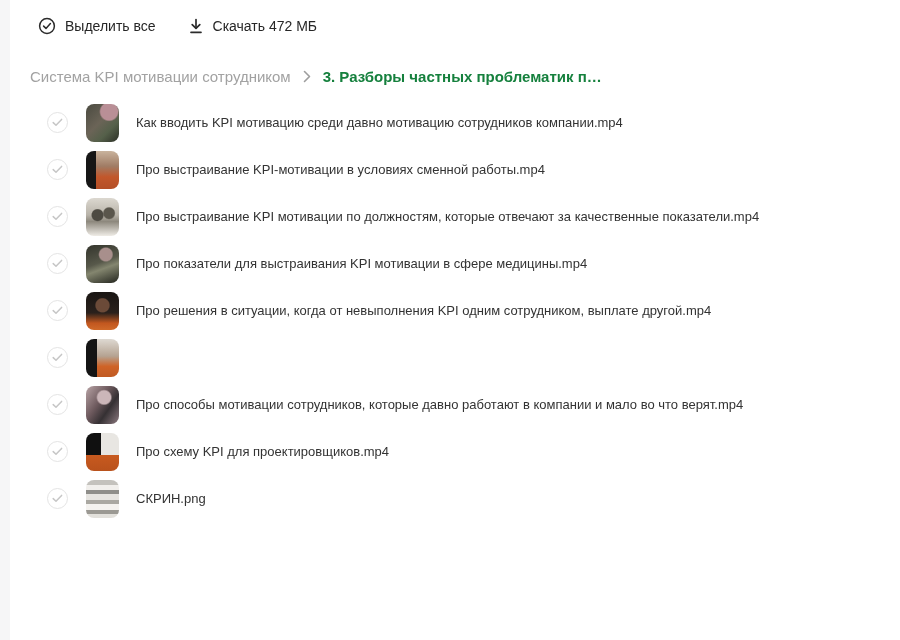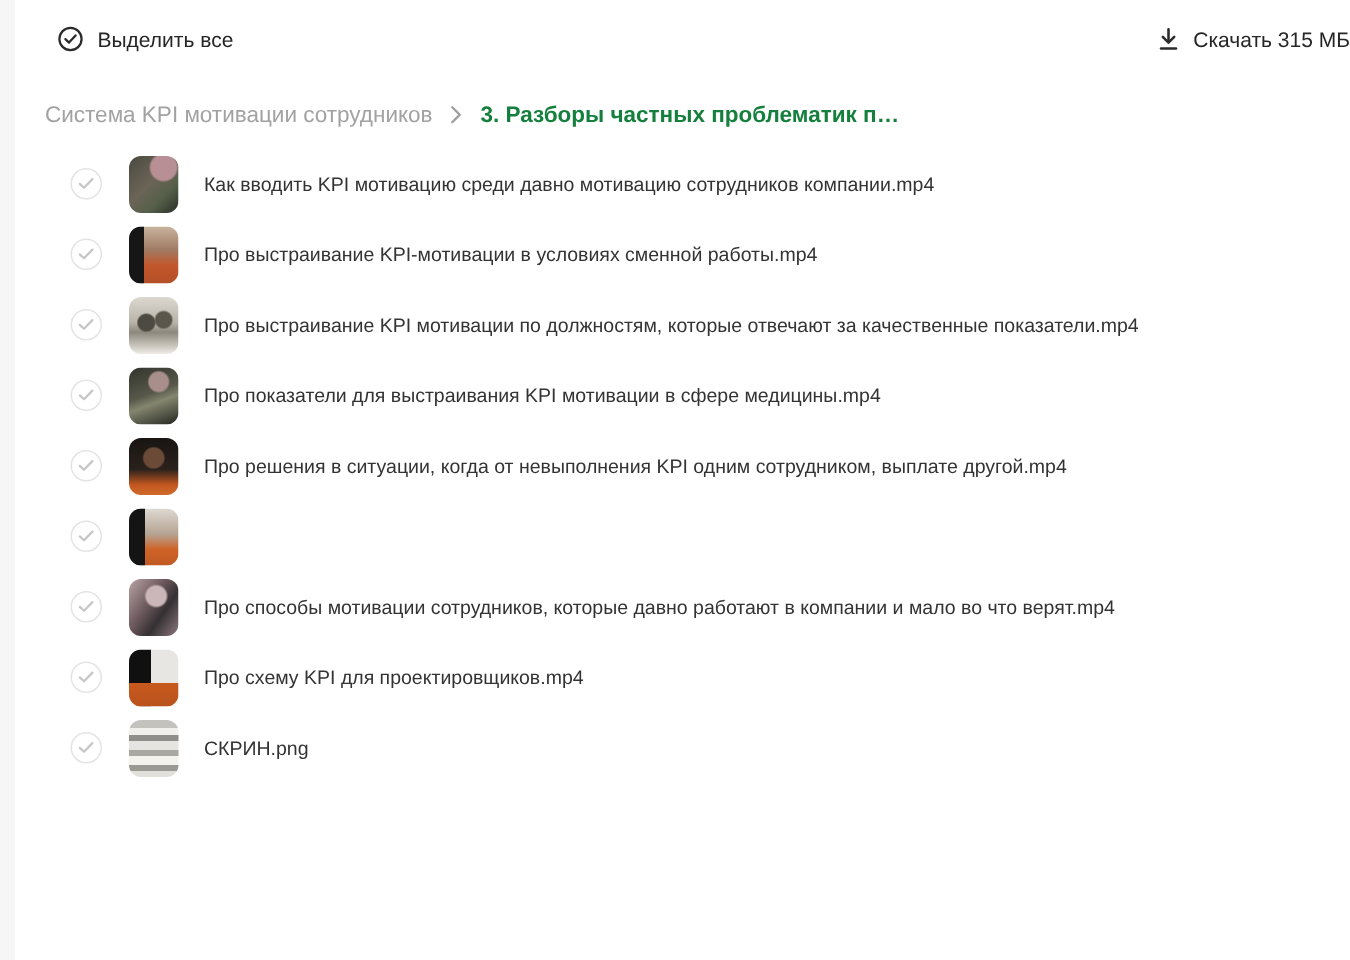--- a/index.html
+++ b/index.html
@@ -15,21 +15,20 @@
     width: 10px; height: 640px;
     background: #f6f6f7;
   }
   .page { padding-left: 10px; }
 
   
   .toolbar {
     display: flex; align-items: center;
     padding: 15px 0 0 28px;
     height: 36px;
-    justify-content: space-between;
   }
   .toolbar-btn {
     display: flex; align-items: center;
     gap: 9px;
     cursor: pointer;
     font-size: 14px;
     font-weight: 500;
     color: #262626;
     background: none; border: none;
     font-family: inherit;
@@ -140,26 +139,26 @@
     </button>
 
     <button class="toolbar-btn">
       <span>
         <svg width="16" height="18" viewBox="0 0 16 18" fill="none">
           <path d="M8 2.5 V11" stroke="#2b2b2b" stroke-width="1.7" stroke-linecap="round"></path>
           <path d="M4.2 7.6 L8 11.4 L11.8 7.6" stroke="#2b2b2b" stroke-width="1.7" fill="none" stroke-linecap="round" stroke-linejoin="round"></path>
           <path d="M3 15.3 H13" stroke="#2b2b2b" stroke-width="1.7" stroke-linecap="round"></path>
         </svg>
       </span>
-      <span>Скачать 315 МБ</span>
+      <span>Скачать 472 МБ</span>
     </button>
   </div>
 
   <div class="breadcrumb">
-    <span class="crumb-parent">Система KPI мотивации сотрудников</span>
+    <span class="crumb-parent">Система KPI мотивации сотрудником</span>
     <span class="crumb-sep">
       <svg width="8" height="13" viewBox="0 0 8 13" fill="none">
         <path d="M1.5 1.5 L6.5 6.5 L1.5 11.5" stroke="#9e9e9e" stroke-width="1.6" stroke-linecap="round" stroke-linejoin="round"></path>
       </svg>
     </span>
     <span class="crumb-current">3. Разборы частных проблематик п…</span>
   </div>
 
   <div class="file-list">
 

